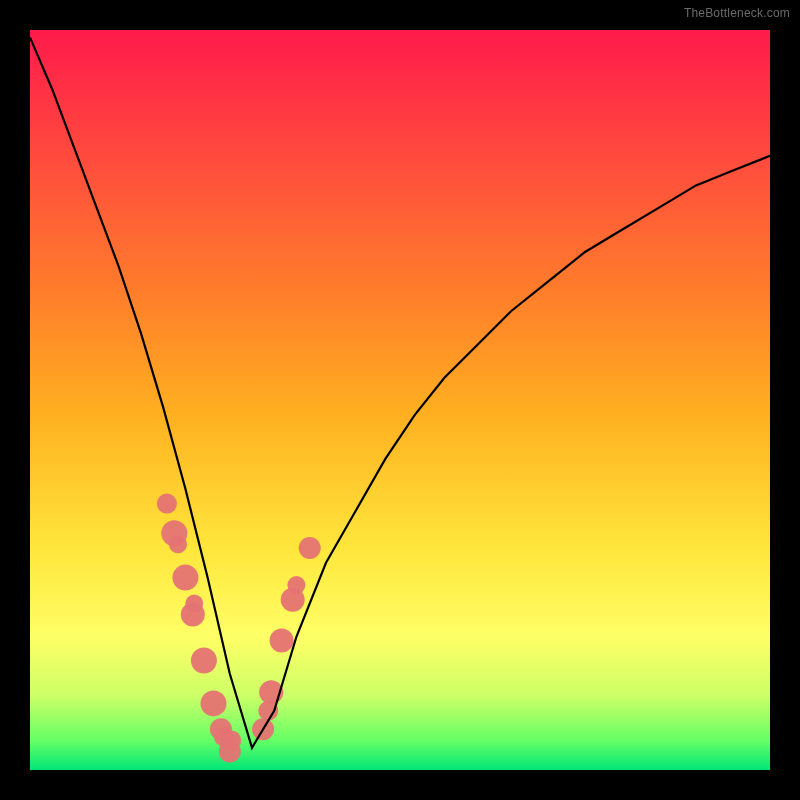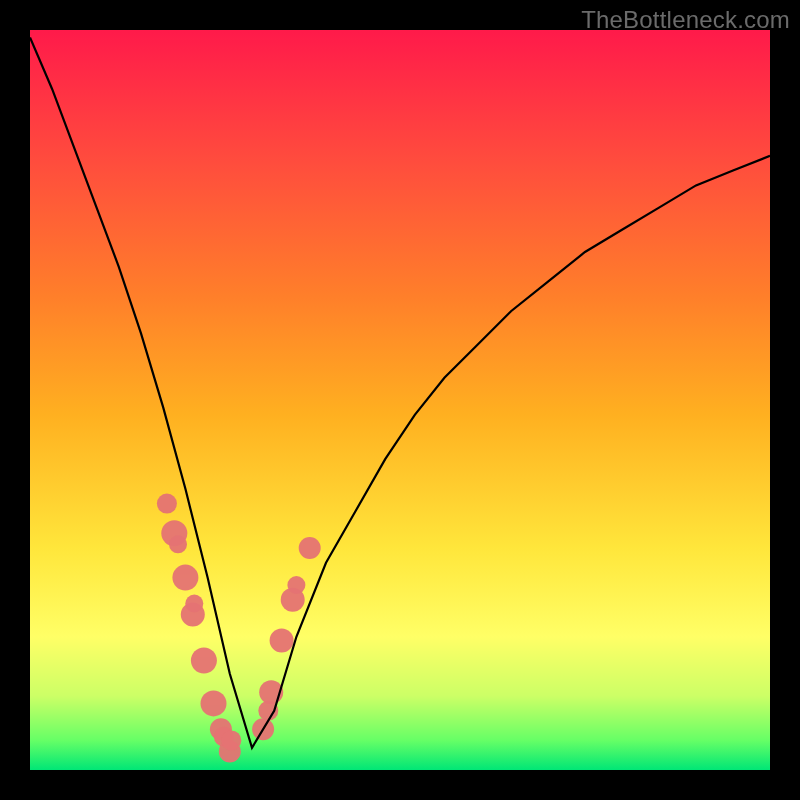--- a/index.html
+++ b/index.html
@@ -35,21 +35,21 @@
       #66ff66 96%,
       #00e676 100%
     );
     overflow: hidden;
   }
   .watermark {
     position: absolute;
     top: 6px;
     right: 10px;
     color: #6b6b6b;
-    font-size: 24px;
+    font-size: 12px;
     font-weight: 500;
     letter-spacing: 0.2px;
     user-select: none;
   }
   svg.curve {
     position: absolute;
     left: 0;
     top: 0;
     width: 740px;
     height: 740px;

